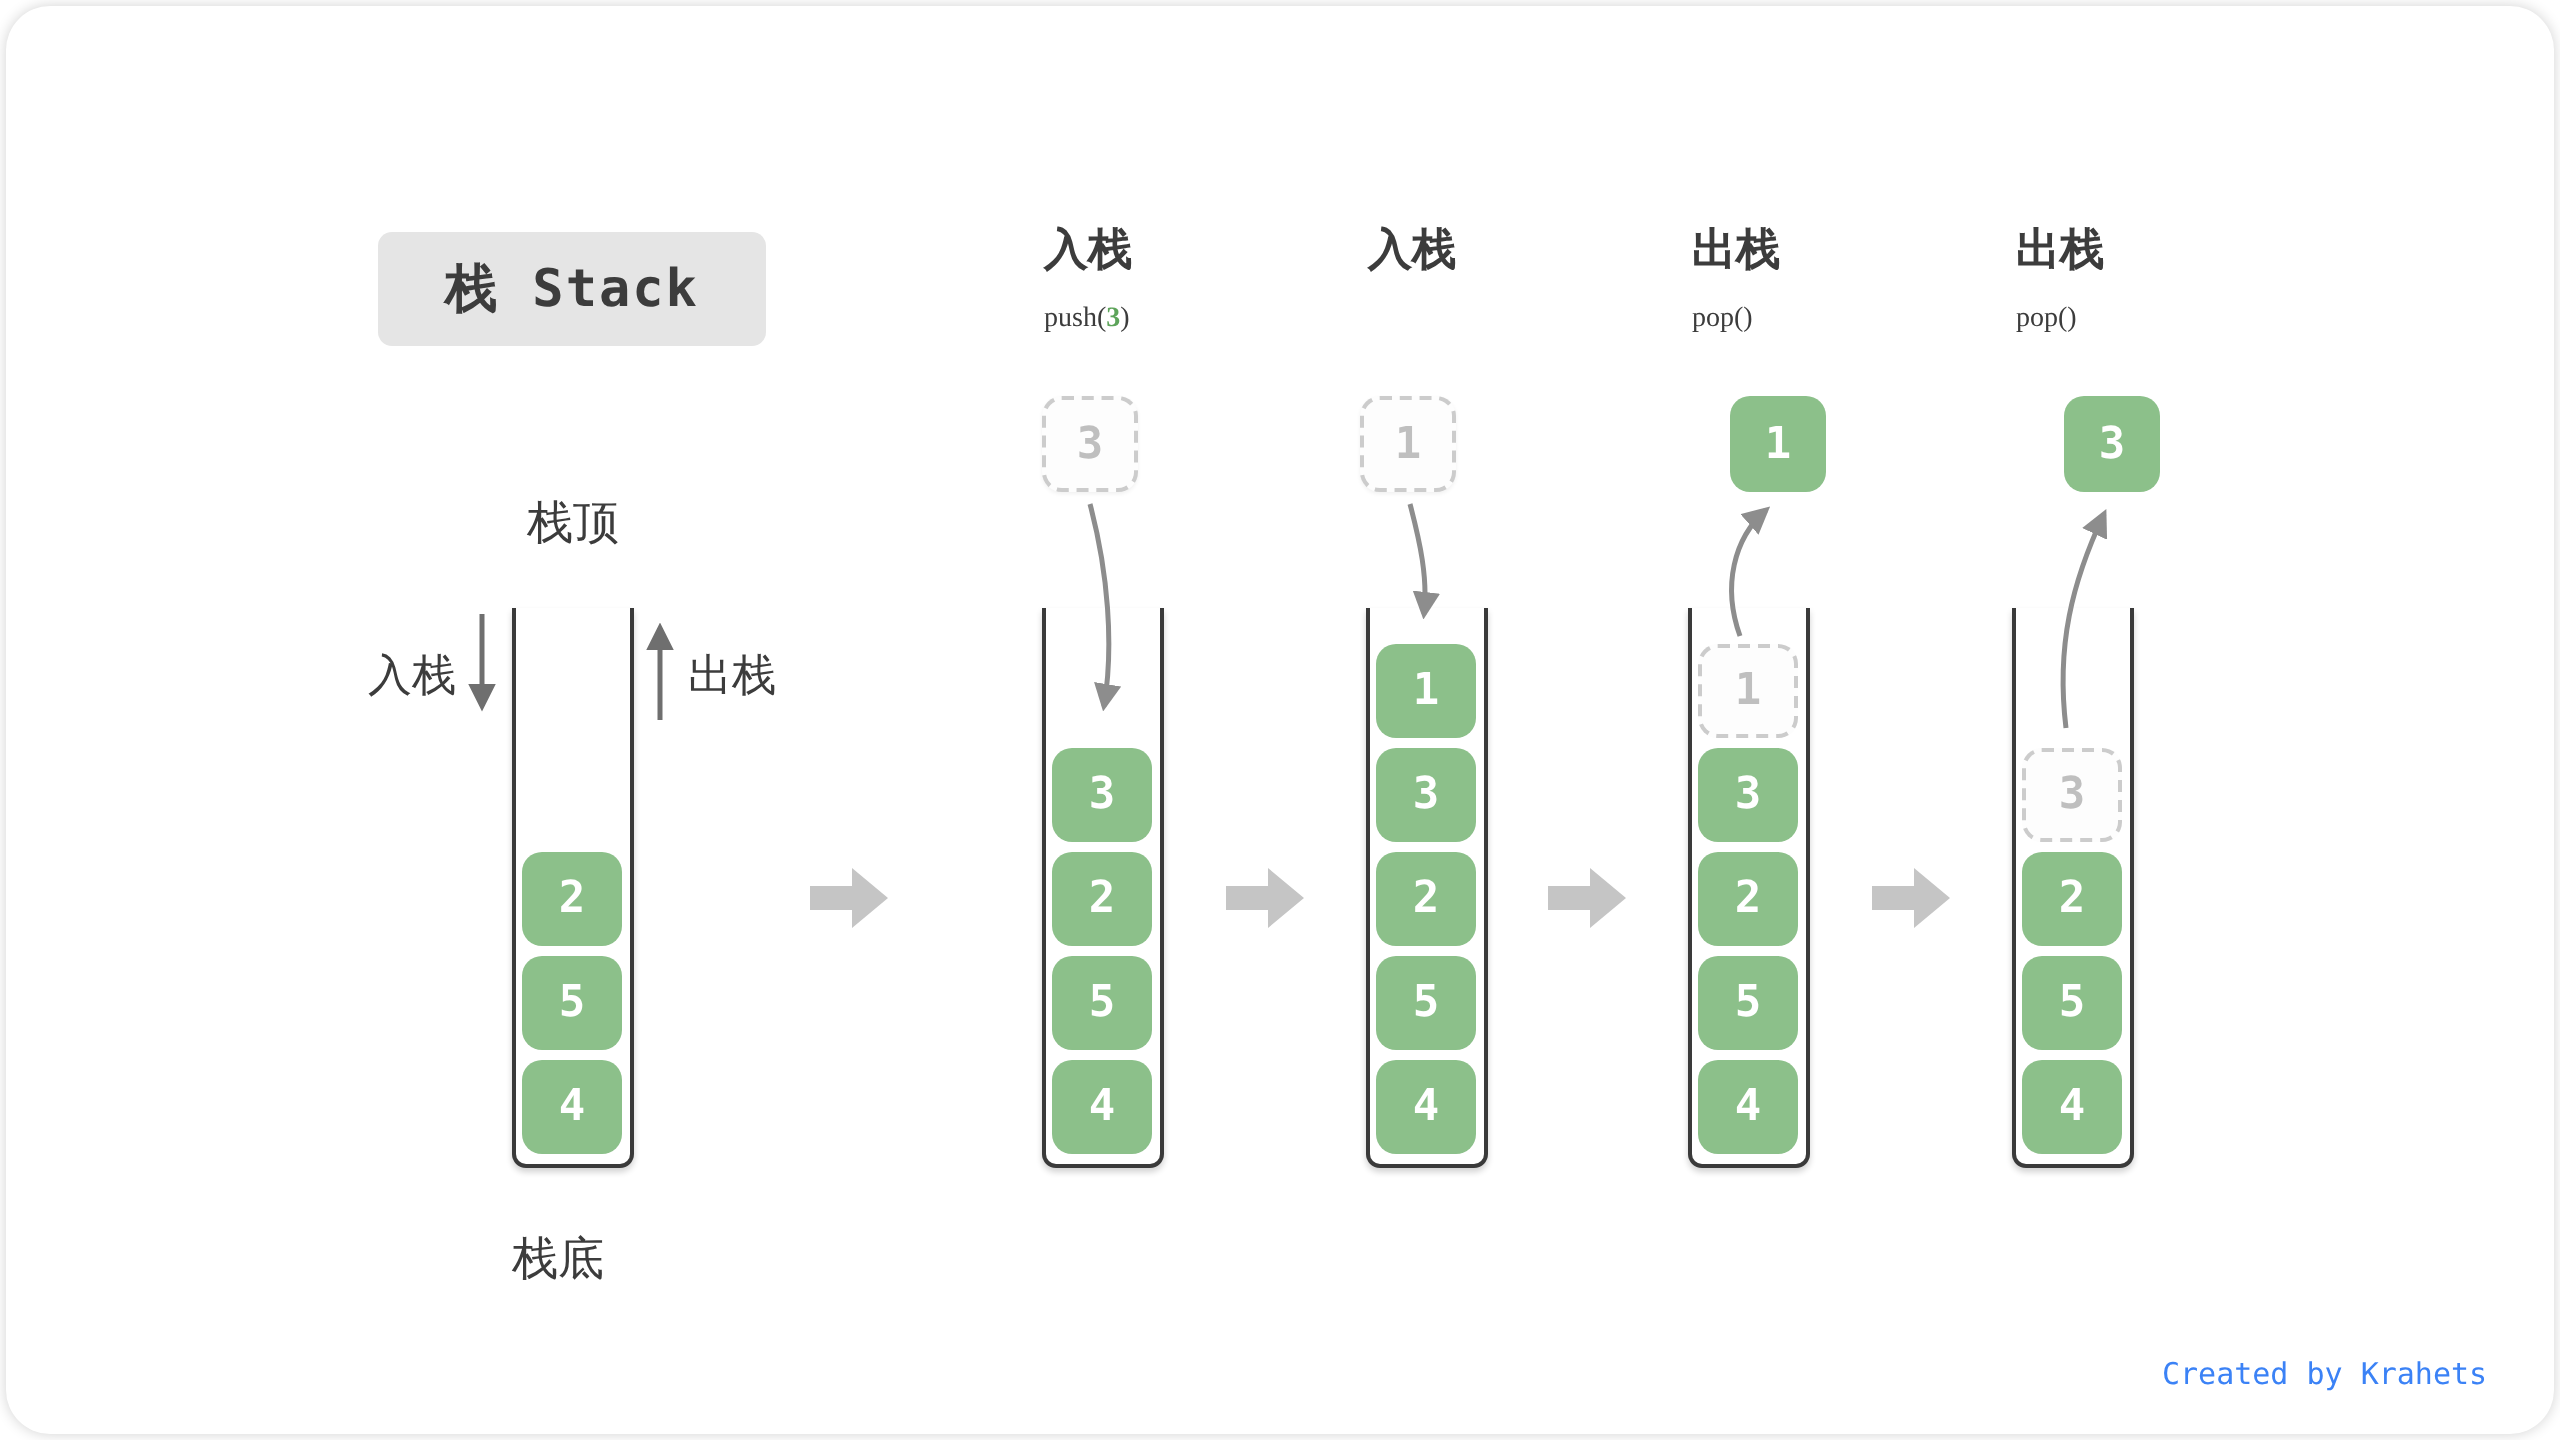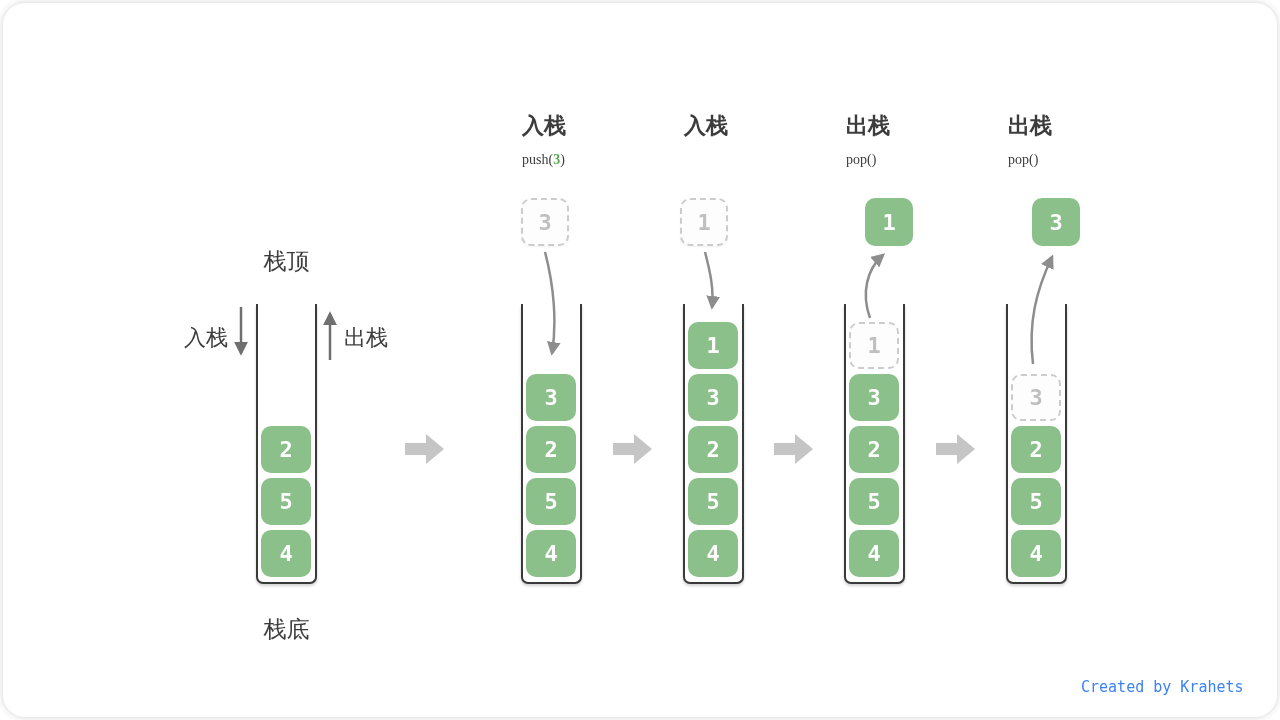--- a/index.html
+++ b/index.html
@@ -42,41 +42,42 @@
   .float-box { position:absolute; top:195px; width:48px; height:48px; border-radius:10px;
                font-family:"DejaVu Sans Mono", monospace; font-size:22px; font-weight:700;
                display:flex; align-items:center; justify-content:center; }
   .float-box.ghost { background:#fdfdfd; border:2.5px dashed #cccccc; color:#bfbfbf;
                      box-shadow:0 1px 2px rgba(0,0,0,0.06); }
   .float-box.solid { background:#8cc08a; color:#ffffff; }
 
   
   .lbl { position:absolute; color:#3c3c3c; font-weight:400; }
   .lbl-top    { left:253px; top:243px; width:61px; text-align:center; font-size:23px; }
-  .lbl-bottom { left:253px; top:611px; width:61px; text-align:center; font-size:23px; }
+  .lbl-bottom { left:253px; top:611px; width:61px; font-size:23px; }
   .lbl-push   { left:181px; top:320px; font-size:22px; }
   .lbl-pop    { left:341px; top:320px; font-size:22px; }
 
   
   .block-arrow { position:absolute; top:430px; width:40px; height:32px; }
   .block-arrow polygon { fill:#c5c5c5; }
 
   
   .overlay { position:absolute; left:0; top:0; width:1280px; height:720px;
              pointer-events:none; }
 
   .footer { position:absolute; left:1078px; top:675px; width:170px;
             font-family:"DejaVu Sans Mono", monospace; font-size:15px;
             color:#3b82f6; }
 </style>
 </head>
 <body>
 
 <div class="card">
 
+  <div class="title-box">栈 Stack</div>
 
   <div class="col-header" style="left:519px">
     <div class="h-cn">入栈</div>
     <div class="h-code"><span>push(</span><span class="arg">3</span><span>)</span></div>
   </div>
   <div class="col-header" style="left:681px">
     <div class="h-cn">入栈</div>
   </div>
   <div class="col-header" style="left:843px">
     <div class="h-cn">出栈</div>

